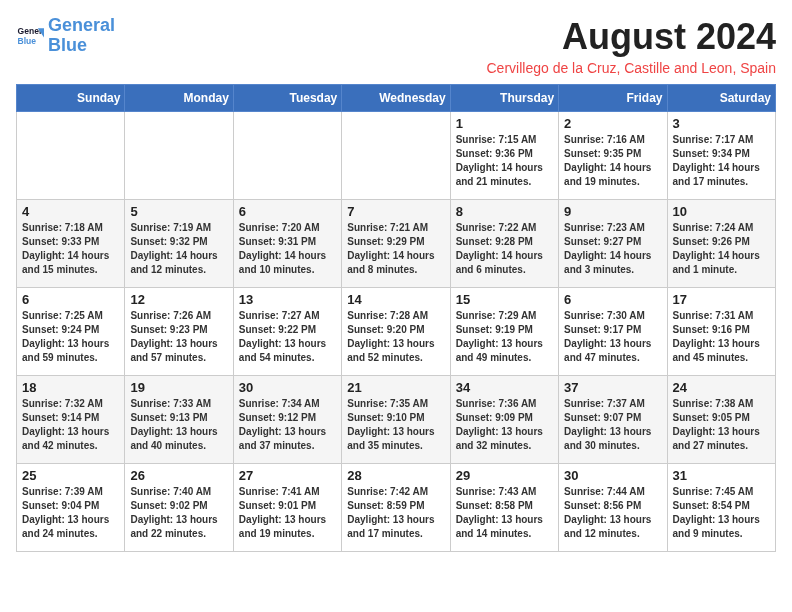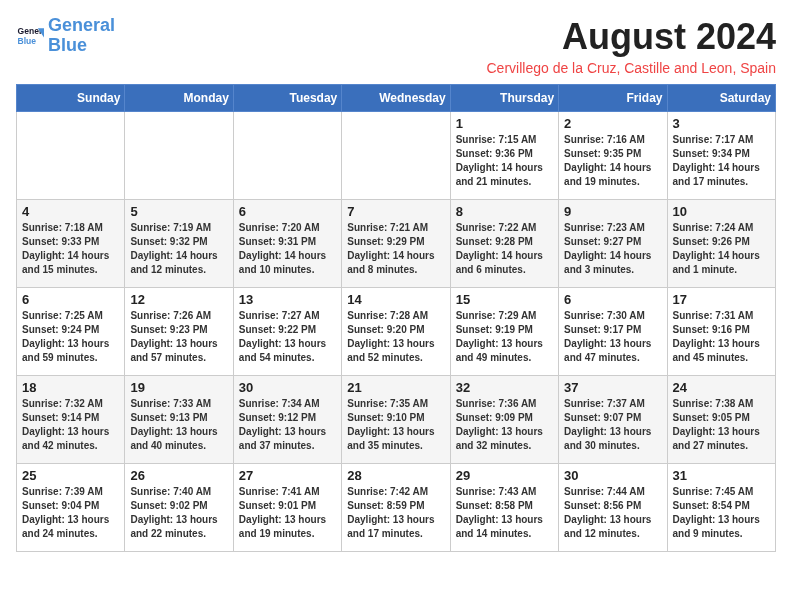--- a/index.html
+++ b/index.html
@@ -220,21 +220,21 @@
         </td>
         <td>
           <span class="day-number">30</span>
           <div class="day-info">Sunrise: 7:34 AM<br>Sunset: 9:12 PM<br>Daylight: 13 hours<br>and 37 minutes.</div>
         </td>
         <td>
           <span class="day-number">21</span>
           <div class="day-info">Sunrise: 7:35 AM<br>Sunset: 9:10 PM<br>Daylight: 13 hours<br>and 35 minutes.</div>
         </td>
         <td>
-          <span class="day-number">32</span>
+          <span class="day-number">34</span>
           <div class="day-info">Sunrise: 7:36 AM<br>Sunset: 9:09 PM<br>Daylight: 13 hours<br>and 32 minutes.</div>
         </td>
         <td>
           <span class="day-number">37</span>
           <div class="day-info">Sunrise: 7:37 AM<br>Sunset: 9:07 PM<br>Daylight: 13 hours<br>and 30 minutes.</div>
         </td>
         <td>
           <span class="day-number">24</span>
           <div class="day-info">Sunrise: 7:38 AM<br>Sunset: 9:05 PM<br>Daylight: 13 hours<br>and 27 minutes.</div>
         </td>

